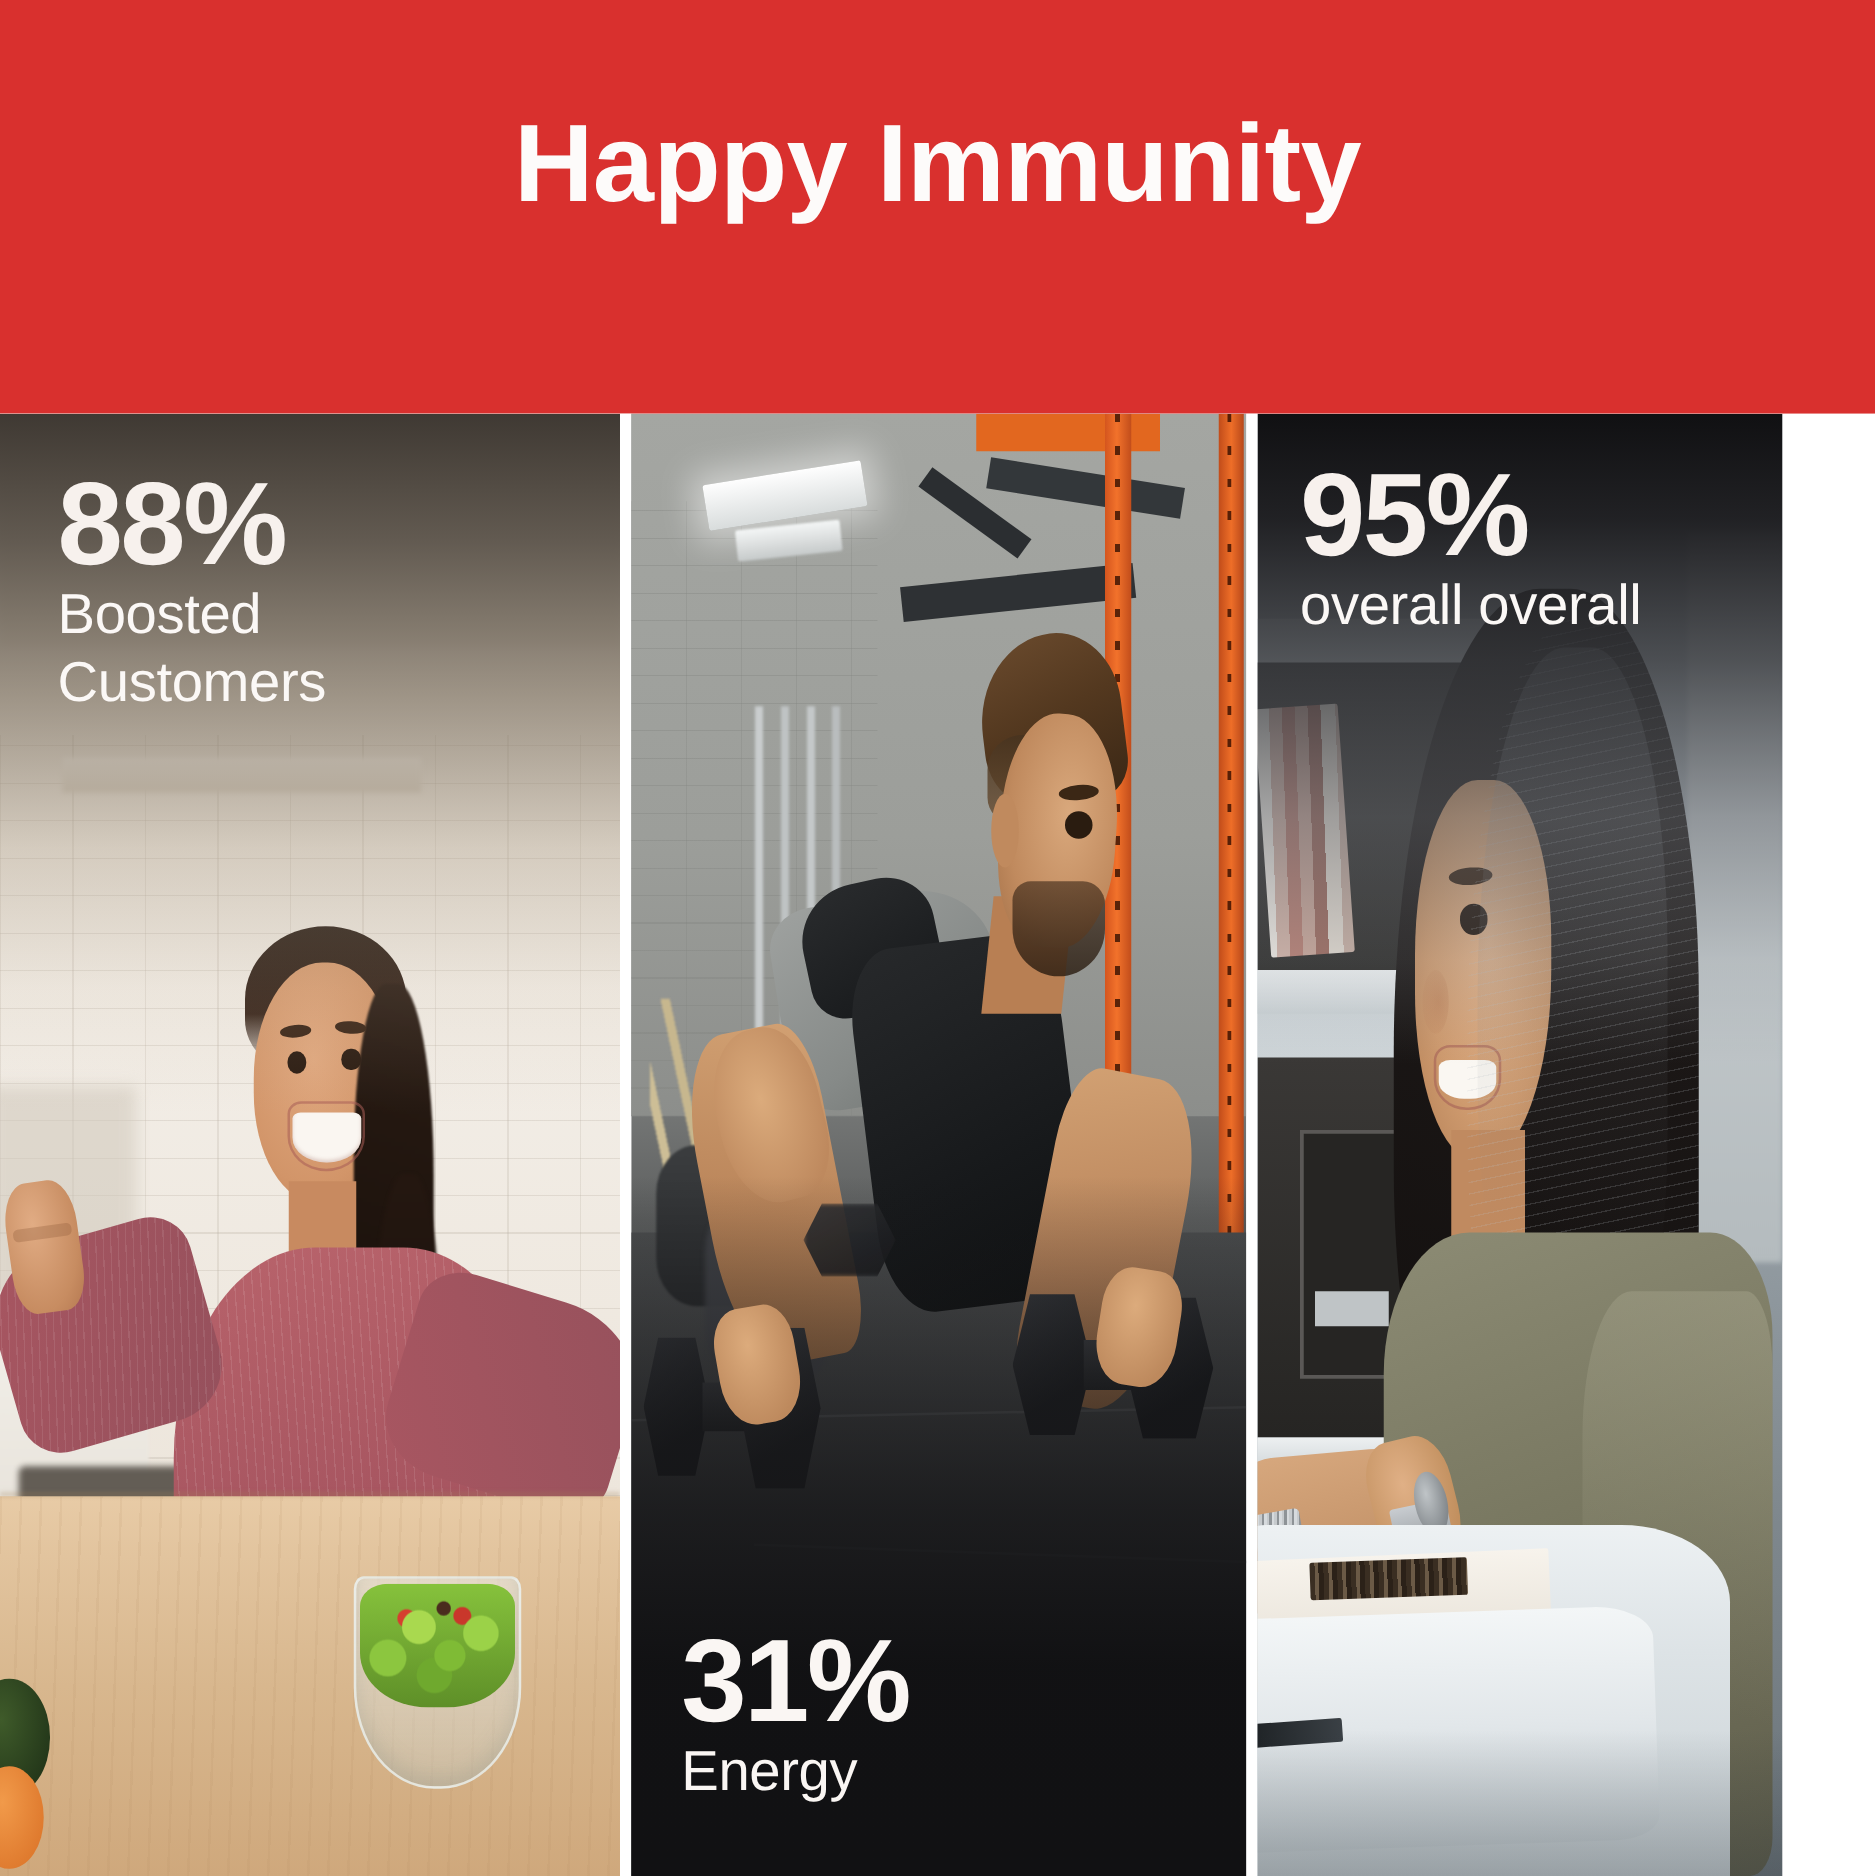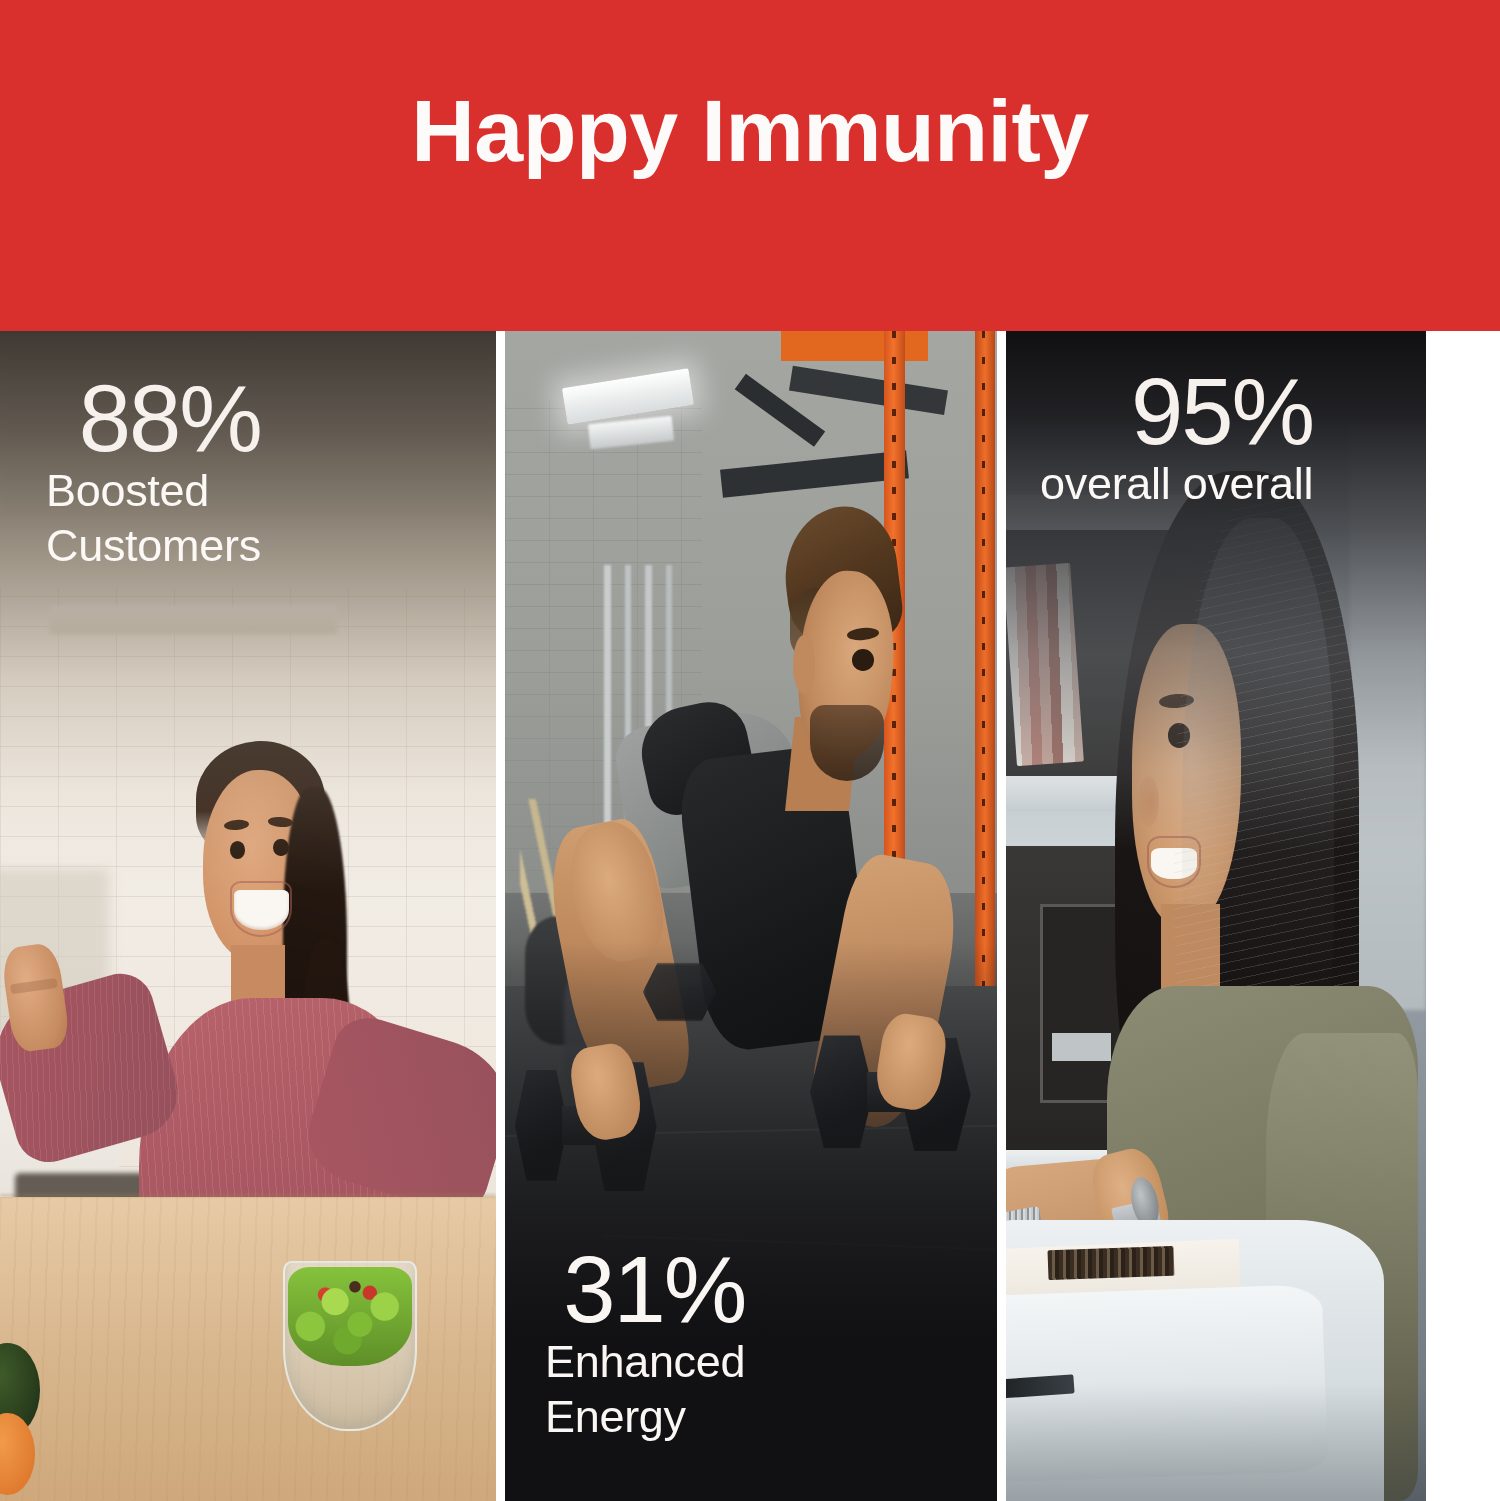--- a/index.html
+++ b/index.html
@@ -102,26 +102,25 @@
   }
 
   
   .stat { position:absolute; z-index:6; }
   .stat-left   { left:46px;  top:45px;  }
   .stat-center { left:538px; bottom:60px; left:auto; right:auto; }
   .stat-center { left:40px; top:auto; bottom:58px; }
   .stat-right  { left:34px; top:38px; }
 
   .stat-num {
-    font-size:94px; font-weight:400;
+    font-size:94px; font-weight:700;
     line-height:0.92;
     letter-spacing:-2px;
     color:#F7F1ED;
     white-space:nowrap;
-    text-align:right;
   }
   .stat-label {
     font-size:45px; font-weight:400;
     line-height:1.13;
     letter-spacing:-0.3px;
     color:#FBF8F6;
     margin-top:4px;
   }
   .stat-center .stat-num, .stat-center .stat-label { color:#FAF6F3; }
 
@@ -820,21 +819,20 @@
           <div class="db-bar"></div>
           <div class="db-head2"></div>
         </div>
         <div class="hand-L"></div>
         <div class="hand-R"></div>
       </div>
       <div class="scrim scrim-center-bottom"></div>
 
       <div class="stat stat-center">
         <div class="stat-num">31%</div>
-        <div class="stat-label">Enhanced</div>
         <div class="stat-label">Energy</div>
       </div>
     </div>
 
     <div class="gap"></div>
 
     <div class="panel panel-right">
       <div class="photo">
         <div class="office-bg"></div>
         <div class="right-wall"></div>

